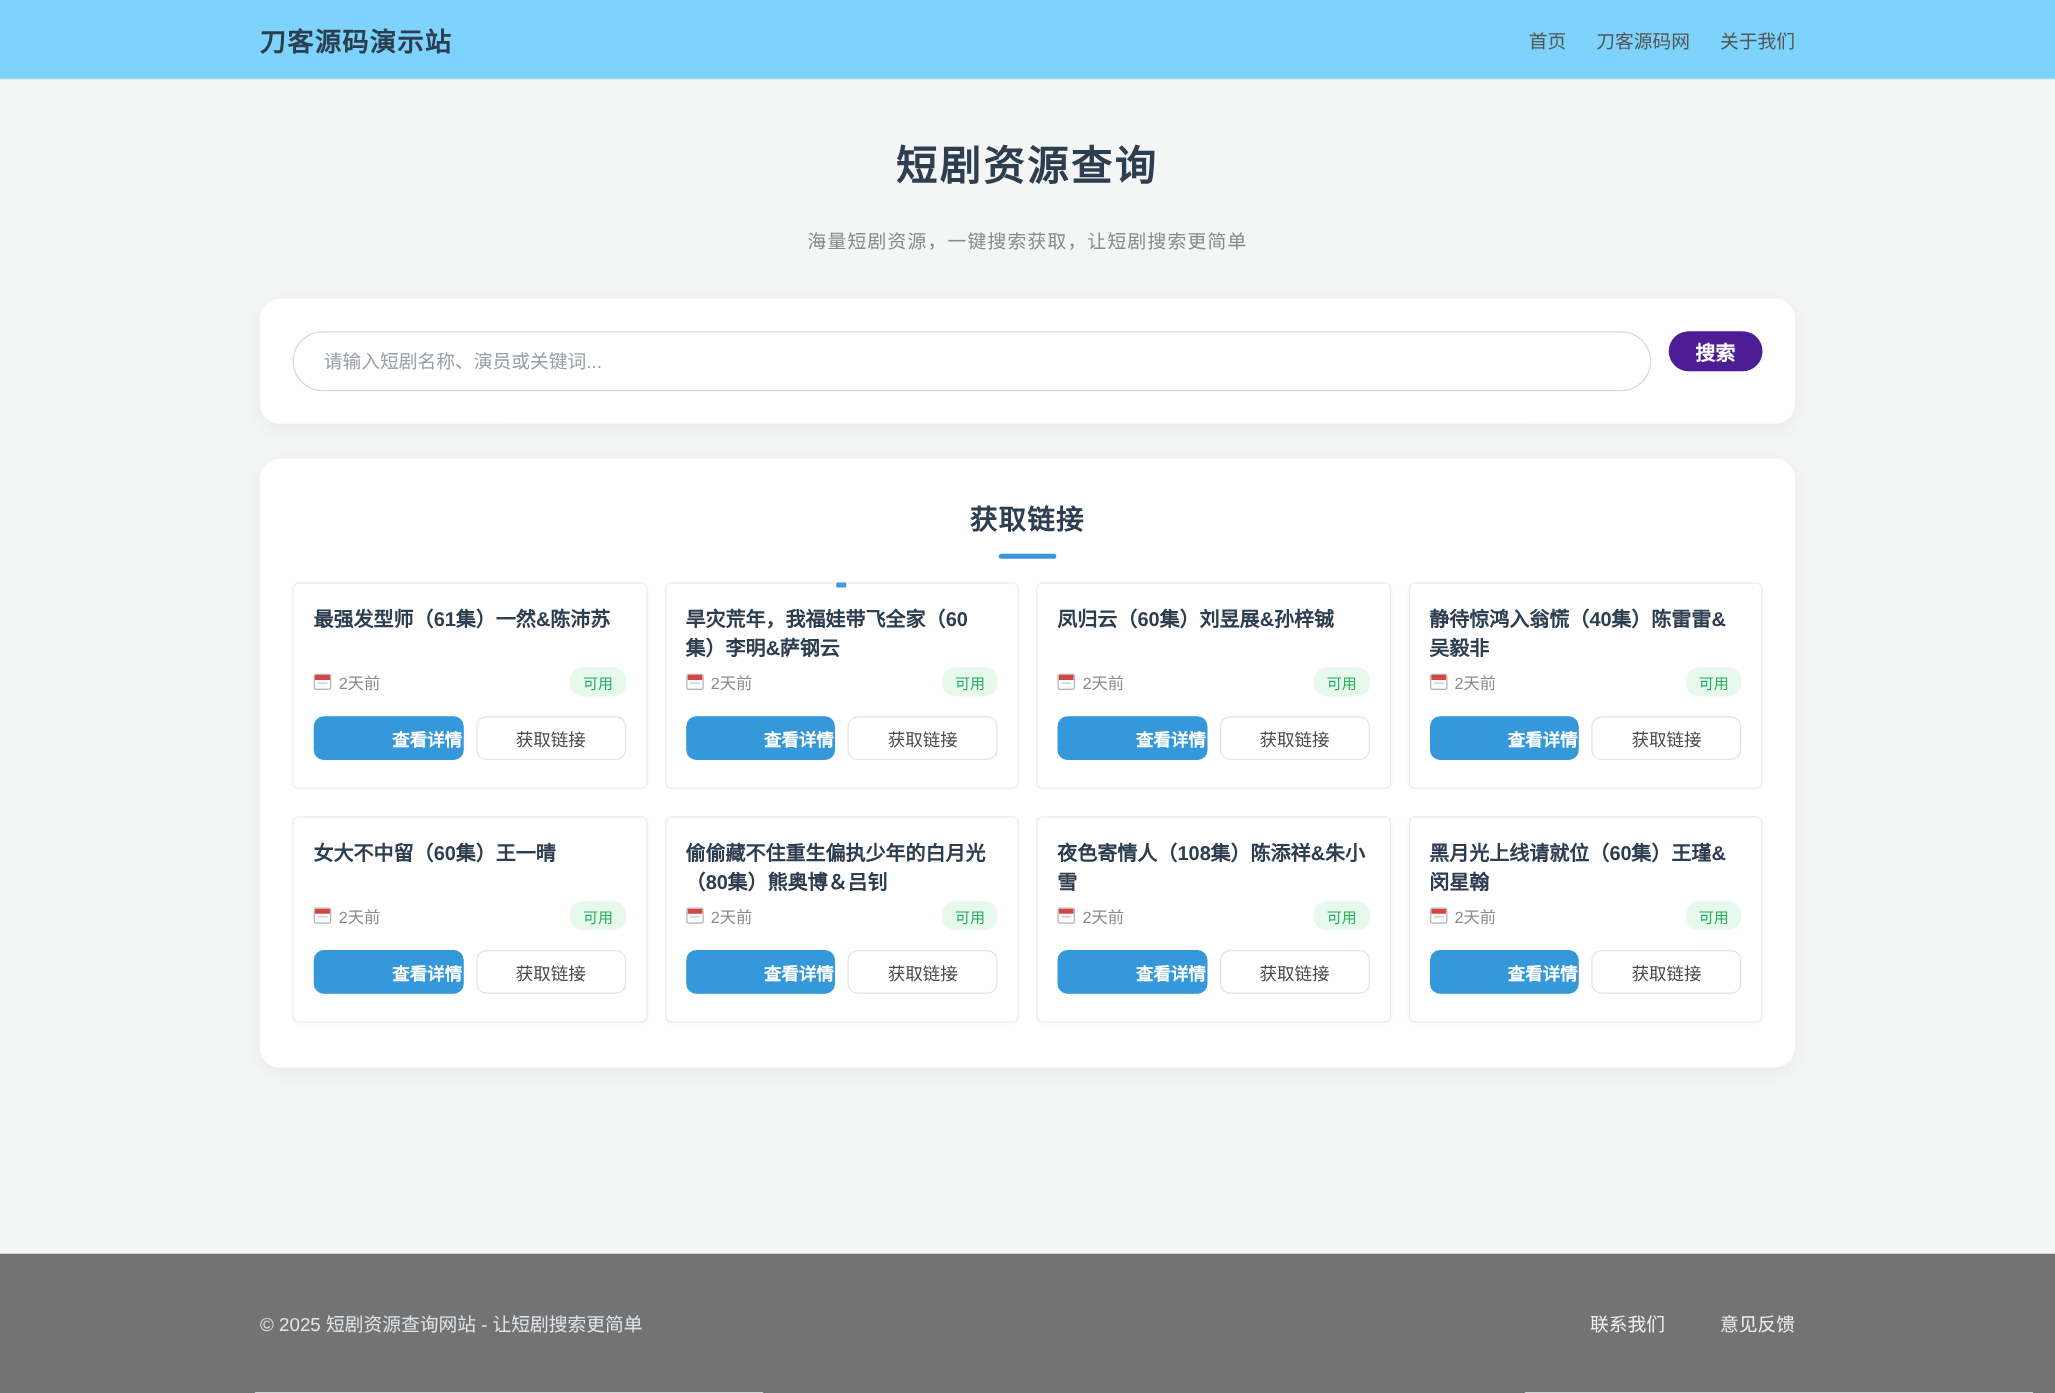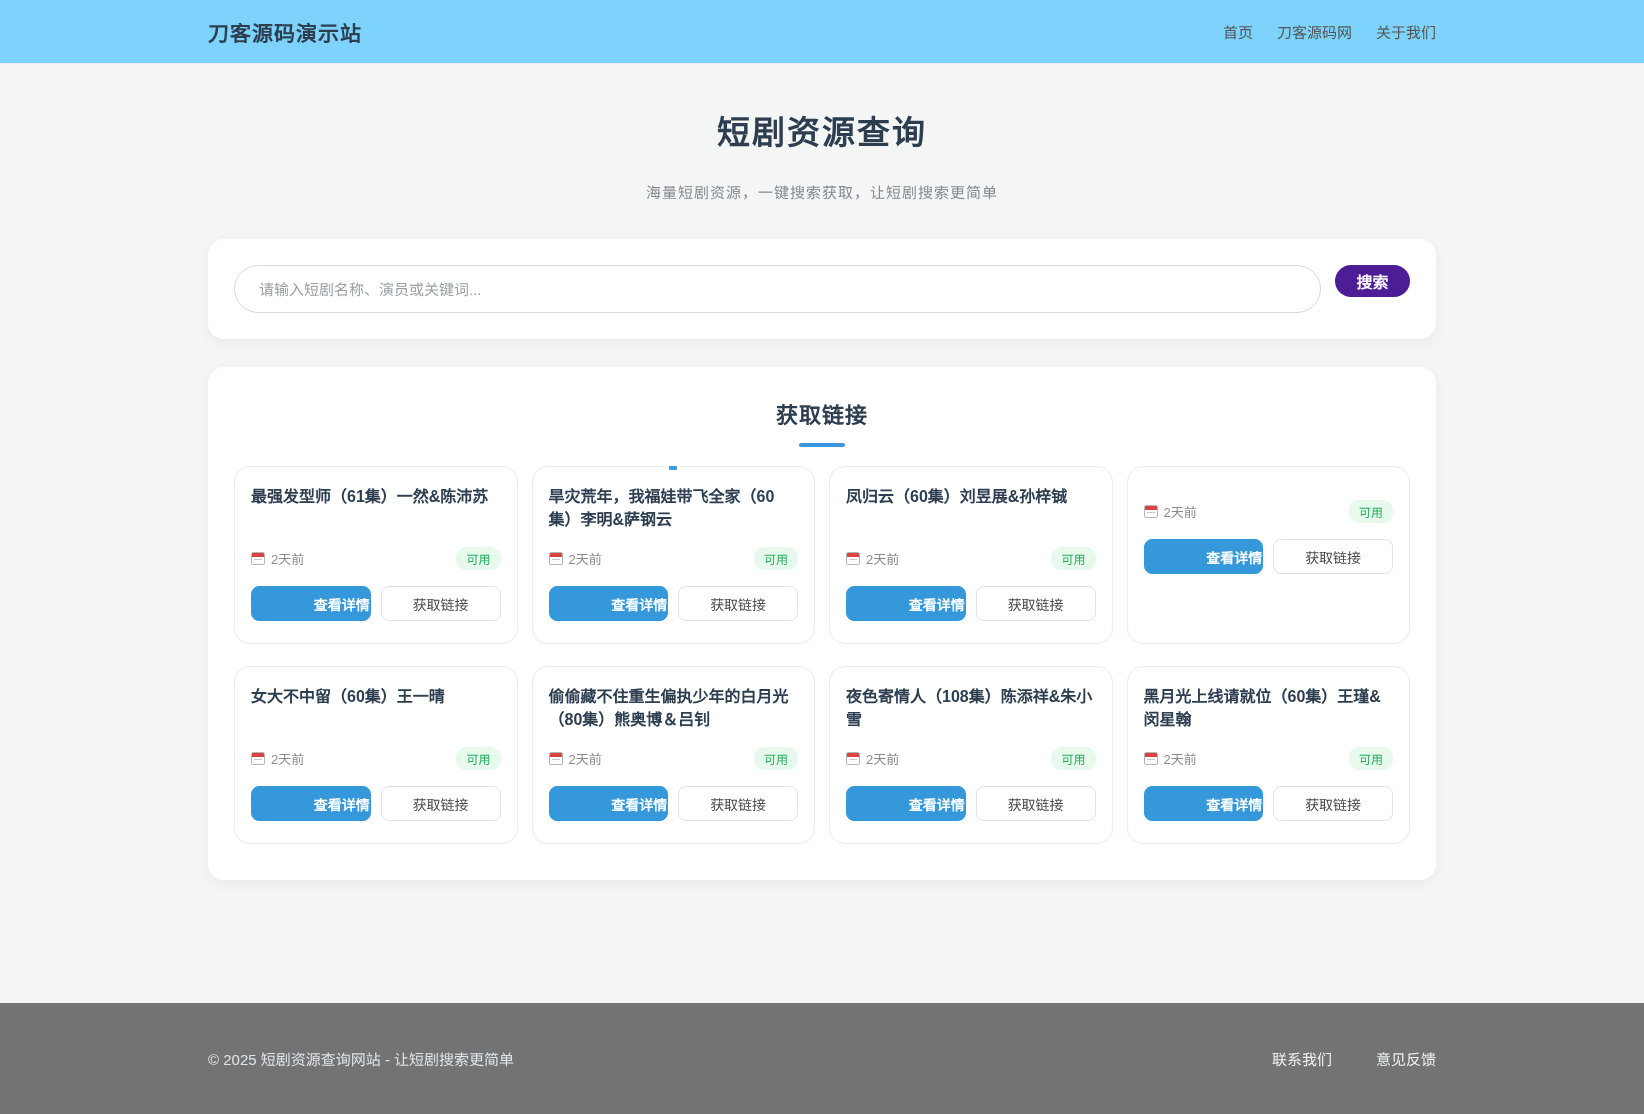--- a/index.html
+++ b/index.html
@@ -31,24 +31,24 @@
                 color:#fff; font-size:16px; font-weight:bold; cursor:pointer;
                 font-family:"Liberation Sans","DejaVu Sans",sans-serif; }
 
   
   .recommend-panel { margin:28px auto 0; background:#fff; border-radius:16px;
                      box-shadow:0 4px 14px rgba(0,0,0,0.05); padding:30px 26px 36px; }
   .recommend-title { text-align:center; font-size:22px; font-weight:bold; color:#2c3e50; letter-spacing:1px; }
   .title-underline { width:46px; height:4px; background:#3b97dd; border-radius:2px; margin:14px auto 0; }
 
   .cards-grid { margin-top:19px; display:grid; grid-template-columns:repeat(4,1fr); gap:22px 14px; }
-  .card { position:relative; background:#fff; border:1px solid #ececec; border-radius:16px;
+  .card { position:relative; background:#fff; border:1px solid #ececec; border-radius:5px;
           padding:18px 16px 22px; box-shadow:0 1px 3px rgba(0,0,0,0.03); }
   .card-title { font-size:16px; font-weight:bold; color:#2c3e50; line-height:1.45; min-height:47px; }
-  .card-meta { margin-top:15px; display:flex; align-items:center; justify-content:space-between; }
+  .card-meta { margin-top:2px; display:flex; align-items:center; justify-content:space-between; }
   .meta-left { display:flex; align-items:center; gap:6px; color:#8b8b8b; font-size:13px; }
   .cal-icon { display:inline-block; width:14px; height:13px; background:#fdfdfd;
               border:1px solid #b5b5b5; border-radius:2px; position:relative; overflow:hidden; }
   .cal-icon::before { content:""; position:absolute; top:0; left:0; right:0; height:4px; background:#d64541; }
   .cal-icon::after { content:""; position:absolute; left:2px; right:2px; top:6px; height:4px;
                      border-top:1px solid #c9c9c9; border-bottom:1px solid #c9c9c9; }
   .badge { font-size:12px; color:#27ae60; background:#e7f8ec; padding:3px 10px; border-radius:10px; }
   .card-actions { margin-top:16px; display:flex; gap:10px; }
   .card-actions button { flex:1; height:35px; border-radius:8px; font-size:14px; cursor:pointer;
                          font-family:"Liberation Sans","DejaVu Sans",sans-serif; }
@@ -135,20 +135,21 @@
           </span>
           <span class="badge">可用</span>
         </div>
         <div class="card-actions">
           <button class="btn-primary">查看详情</button>
           <button class="btn-secondary">获取链接</button>
         </div>
       </div>
 
       <div class="card">
+        <div class="card-title">静待惊鸿入翁慌（40集）陈雷雷&amp;吴毅非</div>
         <div class="card-meta">
           <span class="meta-left">
             <span class="cal-icon"></span>
             <span>2天前</span>
           </span>
           <span class="badge">可用</span>
         </div>
         <div class="card-actions">
           <button class="btn-primary">查看详情</button>
           <button class="btn-secondary">获取链接</button>

